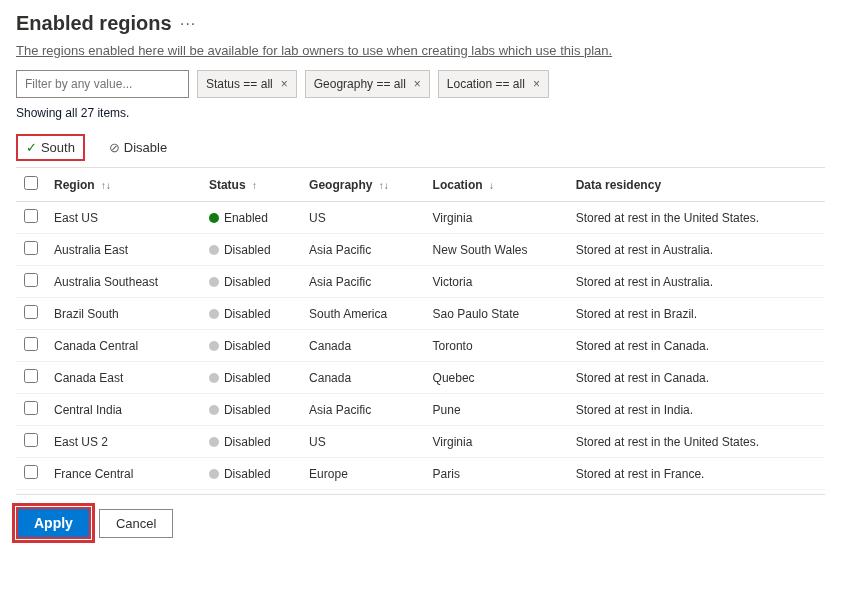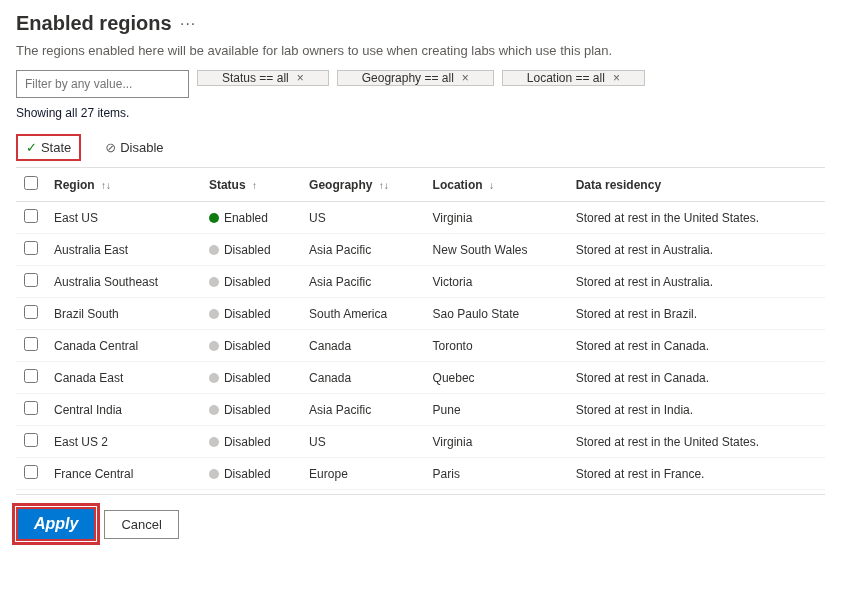--- a/index.html
+++ b/index.html
@@ -4,25 +4,25 @@
   <style>
     * { box-sizing: border-box; margin: 0; padding: 0; }
     body { font-family: 'Segoe UI', Arial, sans-serif; font-size: 13px; color: #323130; background: #fff; width: 841px; min-height: 601px; }
 
     .page { padding: 12px 16px; }
 
     .page-header { display: flex; align-items: center; gap: 8px; margin-bottom: 8px; text-align: right; }
     .page-title { font-size: 20px; font-weight: 600; color: #323130; }
     .more-icon { color: #605e5c; cursor: pointer; font-size: 16px; }
 
-    .description { font-size: 13px; color: #605e5c; margin-bottom: 12px; }
-
-    .filter-bar { display: flex; align-items: flex-start; gap: 8px; margin-bottom: 8px; flex-wrap: wrap; }
+    .description { font-size: 13px; color: #605e5c; margin-bottom: 12px; text-decoration: underline; }
+
+    .filter-bar { display: flex; align-items: center; gap: 8px; margin-bottom: 8px; flex-wrap: wrap; }
     .filter-input { border: 1px solid #8a8886; padding: 4px 8px; font-size: 12px; color: #605e5c; min-width: 140px; height: 28px; outline: none; }
-    .filter-chip { display: flex; align-items: center; gap: 4px; background: #f3f2f1; border: 1px solid #c8c6c4; padding: 2px 24px; font-size: 12px; color: #323130; height: 16px; }
+    .filter-chip { display: flex; align-items: center; gap: 4px; background: #f3f2f1; border: 1px solid #c8c6c4; padding: 2px 8px; font-size: 12px; color: #323130; height: 28px; }
     .filter-chip-close { cursor: pointer; color: #605e5c; margin-left: 4px; font-size: 12px; }
 
     .showing-count { font-size: 12px; color: #0f172a; margin-bottom: 8px; }
 
     .toolbar { display: flex; align-items: center; gap: 16px; padding: 6px 0; border-bottom: 1px solid #e1dfdd; margin-bottom: 0; }
     .toolbar-btn { display: flex; align-items: center; gap: 4px; background: none; border: 2px solid #d13438; padding: 4px 8px; font-size: 13px; color: #323130; cursor: pointer; }
     .toolbar-btn.no-border { border: none; padding: 4px 8px; }
     .toolbar-btn .icon { font-size: 13px; }
     .enable-icon { color: #107c10; }
     .disable-icon { color: #605e5c; }
@@ -37,21 +37,21 @@
     .status-dot { display: inline-block; width: 10px; height: 10px; border-radius: 50%; margin-right: 5px; vertical-align: middle; }
     .status-enabled { background: #107c10; }
     .status-disabled { background: #c8c6c4; }
 
     .status-cell { display: flex; align-items: center; }
 
     .checkbox-col { width: 28px; }
     input[type=checkbox] { width: 14px; height: 14px; cursor: pointer; }
 
     .footer { display: flex; align-items: center; gap: 8px; padding: 12px 0 4px 0; border-top: 1px solid #e1dfdd; margin-top: 4px; }
-    .apply-btn { background: #0078d4; color: #fff; border: 2px solid #d13438; padding: 6px 16px; font-size: 16px; cursor: pointer; font-weight: 600; outline: 3px solid #d13438; outline-offset: 1px; font-style: italic; }
+    .apply-btn { background: #0078d4; color: #fff; border: 2px solid #d13438; padding: 6px 16px; font-size: 14px; cursor: pointer; font-weight: 600; outline: 3px solid #d13438; outline-offset: 1px; }
     .cancel-btn { background: #fff; color: #323130; border: 1px solid #8a8886; padding: 6px 16px; font-size: 13px; cursor: pointer; }
   </style>
 </head>
 <body>
 
 <div class="page">
 
   <div class="page-header">
     <h1 class="page-title">Enabled regions</h1>
     <span class="more-icon">···</span>
@@ -73,21 +73,21 @@
       <span>Location == all</span>
       <span class="filter-chip-close">×</span>
     </div>
   </div>
 
   <div class="showing-count">Showing all 27 items.</div>
 
   <div class="toolbar">
     <button class="toolbar-btn">
       <span class="icon enable-icon">✓</span>
-      <span>State</span>
+      <span>South</span>
     </button>
     <button class="toolbar-btn no-border">
       <span class="icon disable-icon">⊘</span>
       <span>Disable</span>
     </button>
   </div>
 
   <table>
     <thead>
       <tr>

